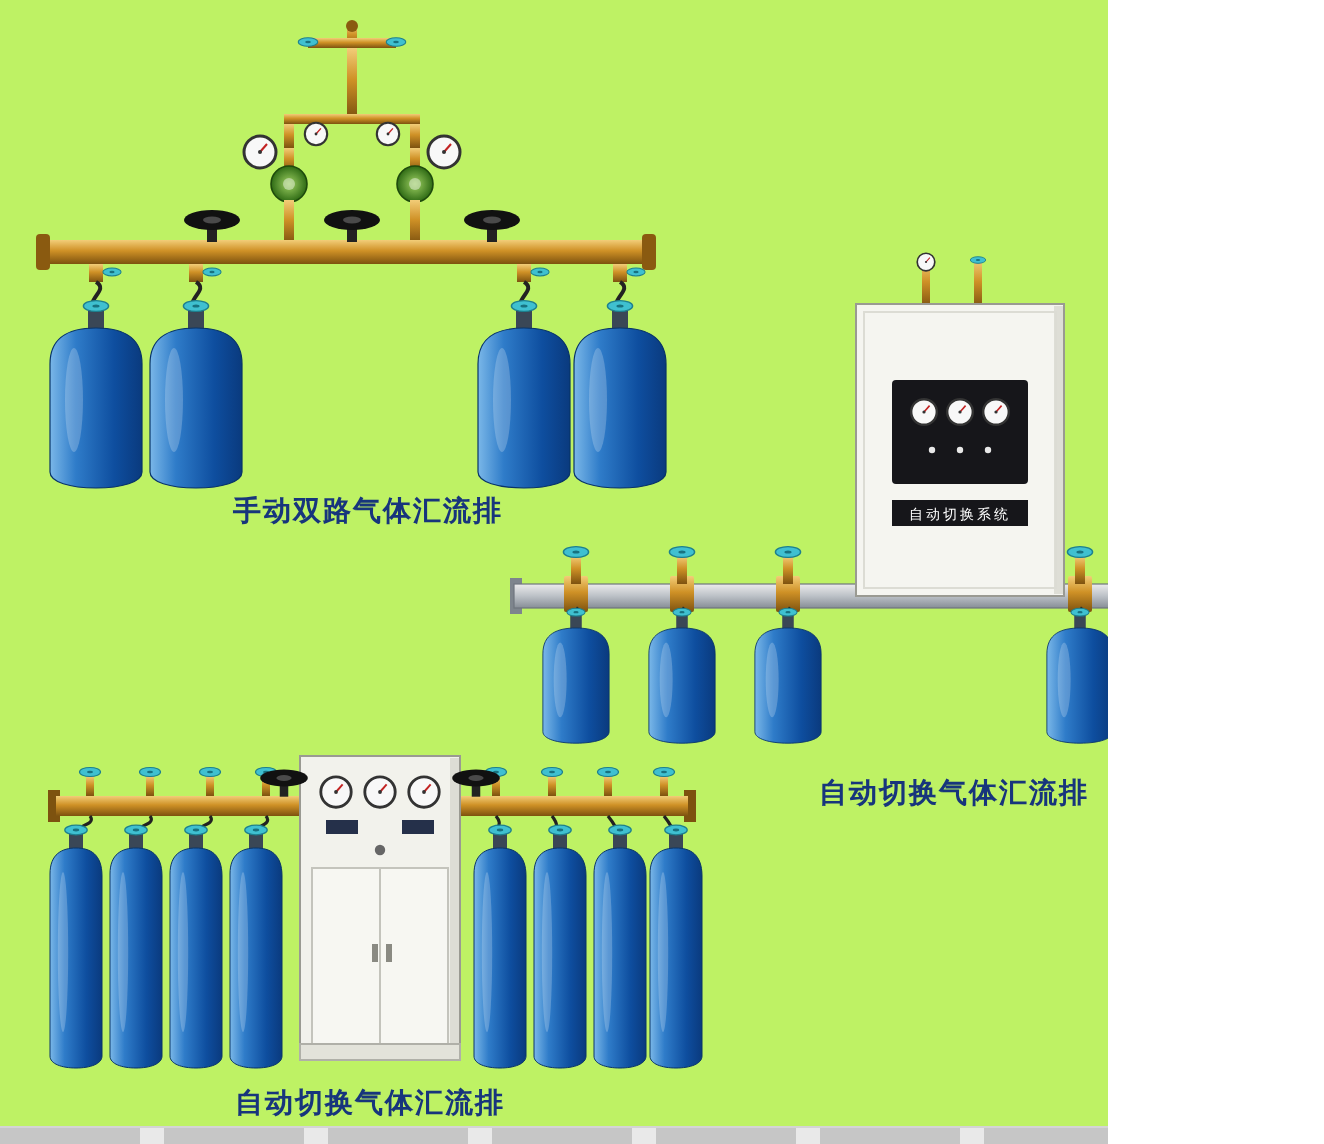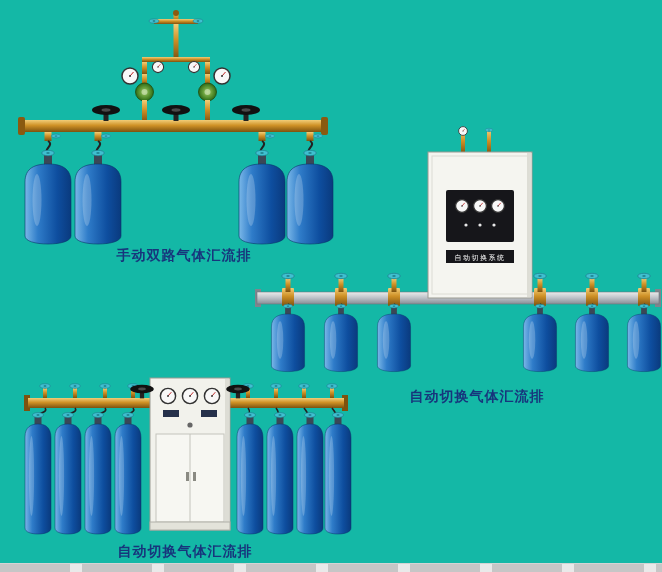--- a/index.html
+++ b/index.html
@@ -1,22 +1,22 @@
 <!DOCTYPE html>
 <html><head>
 <meta charset="utf-8">
 <style>
   * { margin: 0; padding: 0; box-sizing: border-box; }
   html, body { background: #ffffff; }
   body { font-family: "Liberation Sans", sans-serif; }
   #stage {
     position: relative;
-    width: 662px;
+    width: 554px;
     height: 572px;
-    background: #14b8a6;
+    background: #bef264;
     overflow: hidden;
   }
   .product { position: absolute; }
   .caption {
     position: absolute;
     font-size: 14px;
     font-weight: bold;
     color: #17357c;
     text-align: center;
     letter-spacing: 1px;

